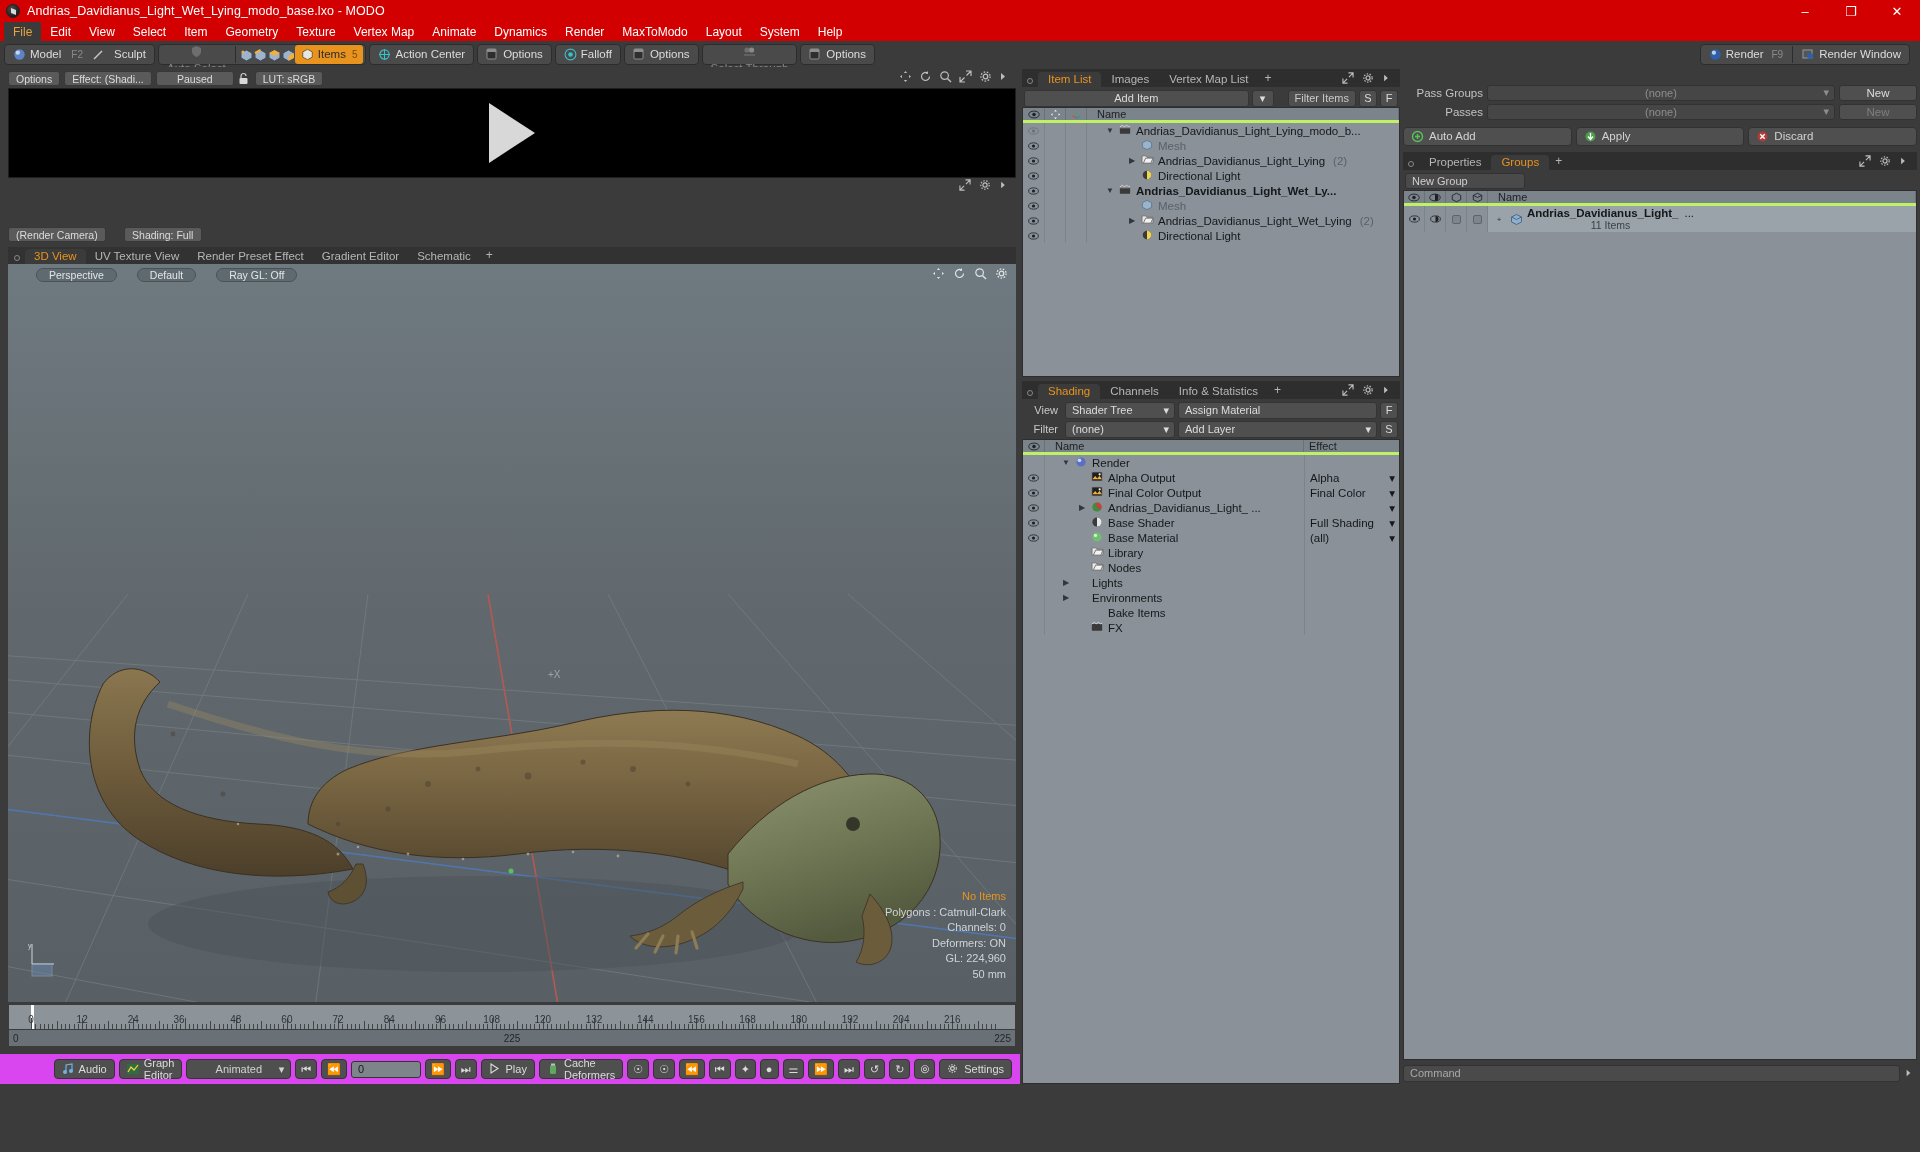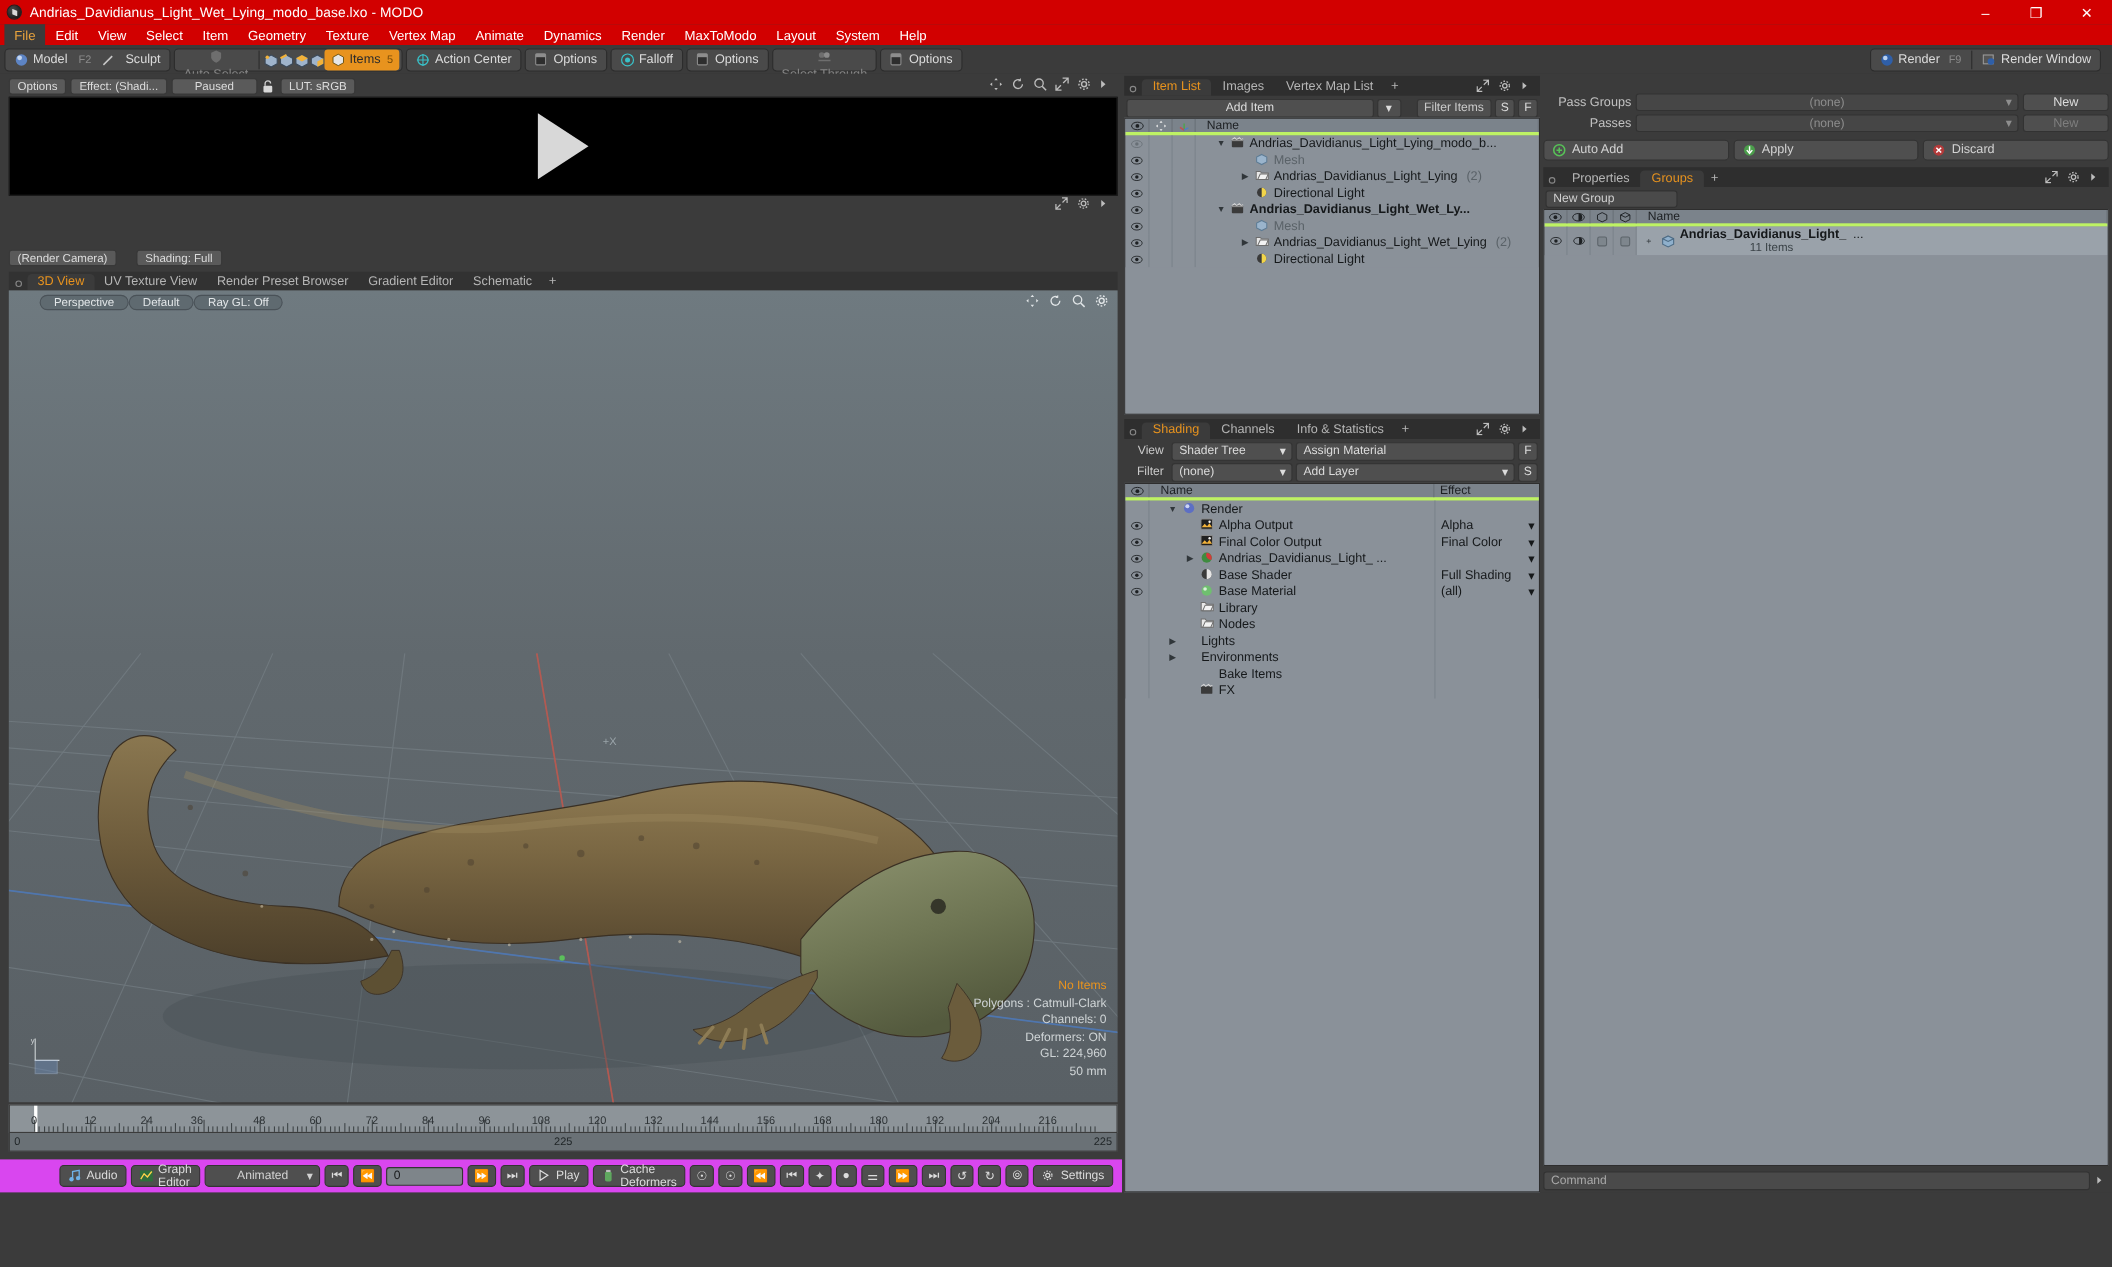--- a/index.html
+++ b/index.html
@@ -70,21 +70,21 @@
   .prevsub{ height:17px; display:flex; align-items:flex-start; gap:18px;margin-top:35px;}
   
   .vptabs { height:17px; display:flex; align-items:flex-end; background:#323232;
             margin:3px 4px 0 8px; padding-left:4px; }
   .vptab{ padding:1px 9px 2px; font-size:11.5px; color:#b6b6b6; border-radius:4px 4px 0 0;}
   .vptab.active{ background:#3b3b3b; color:#e8931e; }
   .tabdot{width:6px;height:6px;border-radius:50%;border:1px solid #888;margin:0 5px 3px 2px;}
   
   .vp { flex:1; margin:0 4px 0 8px; position:relative; overflow:hidden;
         background:linear-gradient(180deg,#6f7a80 0%,#61696e 45%,#596065 100%); }
-  .vphdr{ height:18px; display:flex; align-items:center; gap:0; padding:3px 0 0 28px; position:relative; z-index:5;}
+  .vphdr{ height:18px; display:flex; align-items:center; gap:20px; padding:3px 0 0 28px; position:relative; z-index:5;}
   .vpbtn{ background:#5f6a70; border:1px solid #4a5258; border-radius:8px; height:14px;
           padding:0 12px; display:flex;align-items:center;font-size:10.5px;color:#e2e6e8;}
   .vp-icons{position:absolute;right:8px;top:3px;display:flex;gap:8px;align-items:center;}
   .vpstats{ position:absolute; right:10px; bottom:20px; text-align:right; font-size:11px;
             color:#cfd4d6; line-height:15.5px; z-index:4;}
   .vpstats .hl{ color:#e8931e; }
   .axisgiz{ position:absolute; left:18px; bottom:22px; width:40px;height:40px; z-index:4;}
   
   .tlwrap{ height:50px; margin:2px 4px 0 8px; }
   .ruler{ height:26px; background:#8d9499; border:1px solid #3b3b3b; position:relative; overflow:hidden;}
@@ -429,21 +429,21 @@
       <div class="prevsub">
         <div class="pbtn wide">(Render Camera)</div>
         <div class="pbtn wide">Shading: Full</div>
       </div>
     </div>
 
     <div class="vptabs" id="vptabs">
         <div class="tabdot"></div>
         <div class="vptab active">3D View</div>
         <div class="vptab">UV Texture View</div>
-        <div class="vptab">Render Preset Browser</div>
+        <div class="vptab">Render Preset Effect</div>
         <div class="vptab">Gradient Editor</div>
         <div class="vptab">Schematic</div>
         <div class="ptabplus">+</div>
       </div>
 
     <div class="vp">
 
       <svg width="1008" height="800" style="position:absolute;left:0;top:0;opacity:.5">
         <g stroke="#7f898f" stroke-width="1" fill="none">
           <path d="M-200 430 L1208 560"></path>

